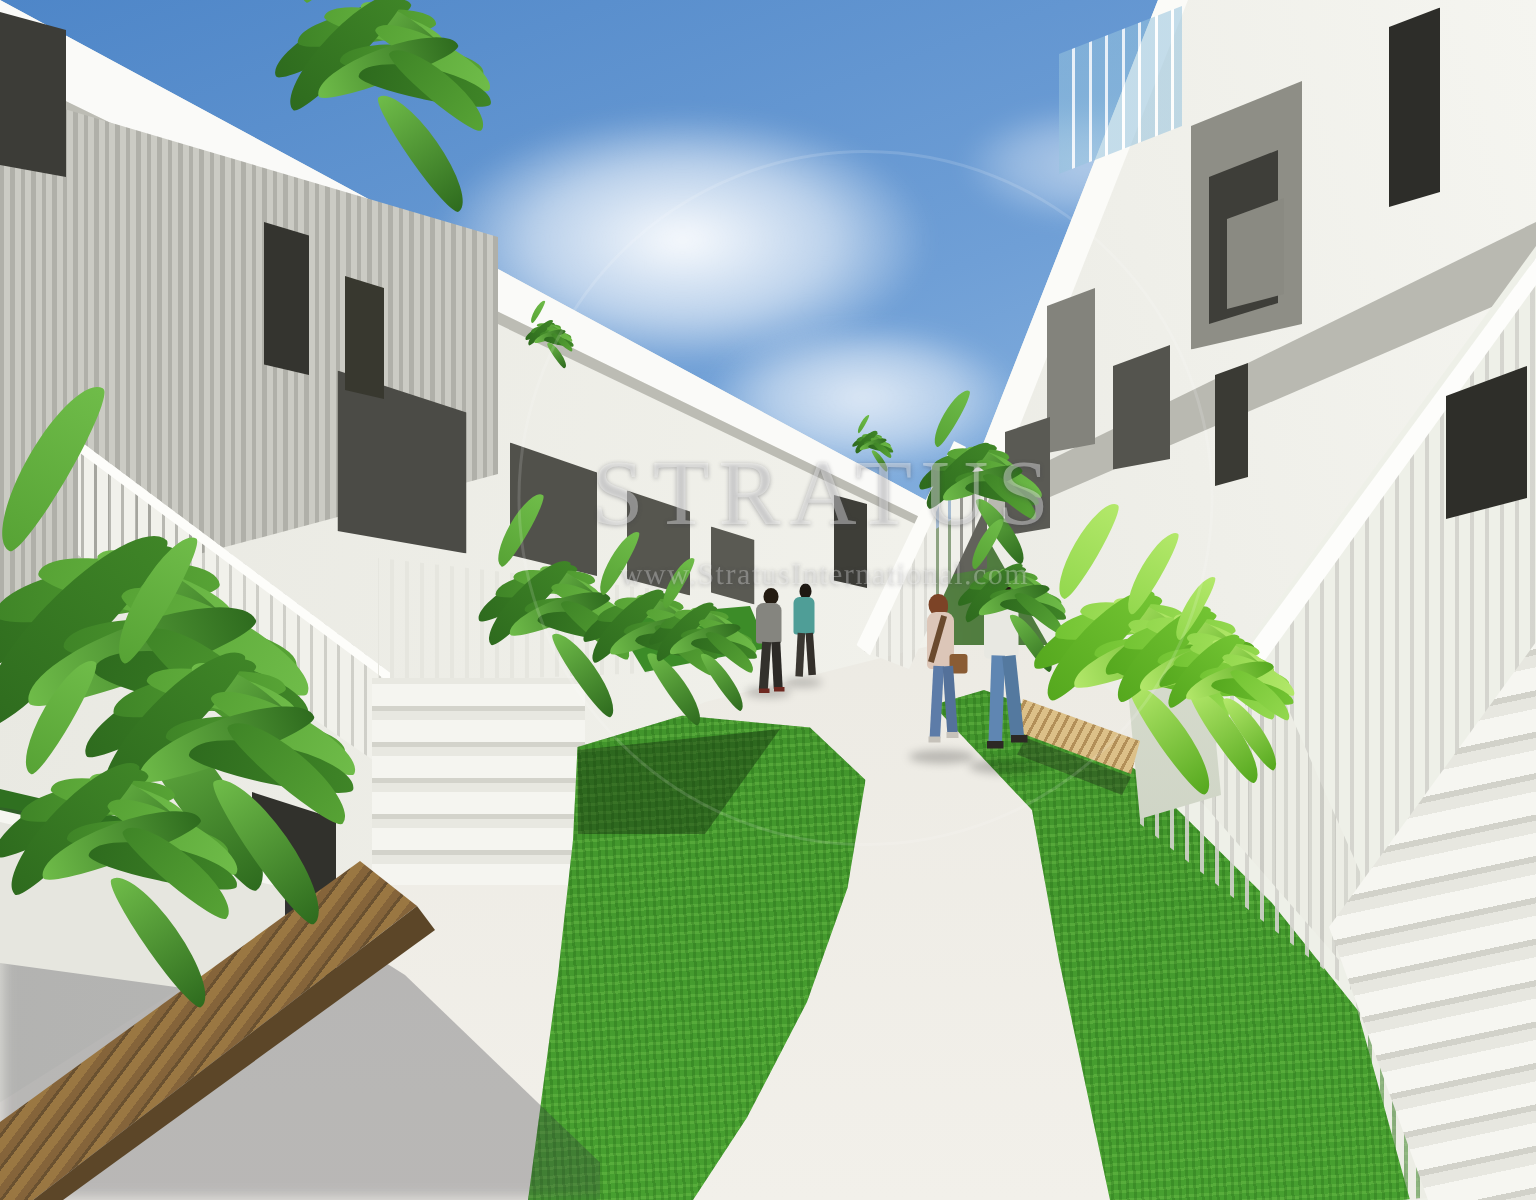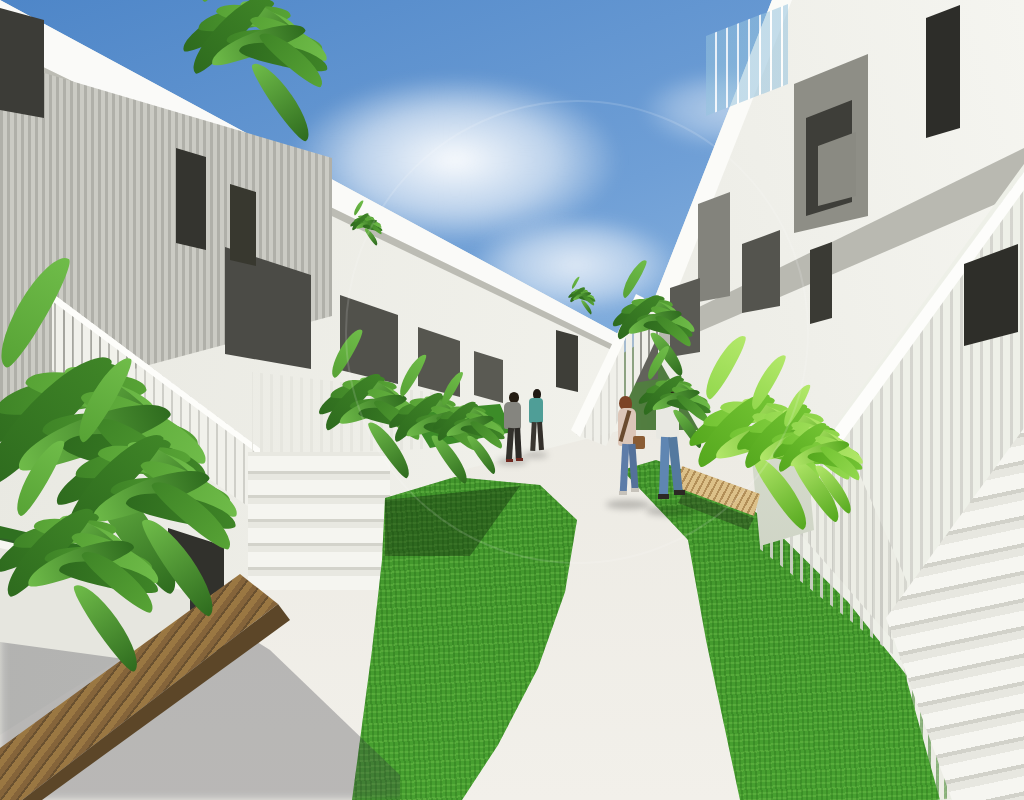--- a/index.html
+++ b/index.html
@@ -333,14 +333,16 @@
         <span class="leaf" style="left: 5.4px; top: 11.4px; width: 18.6px; height: 4.2px; background: linear-gradient(90deg, rgb(111, 188, 73), rgb(46, 107, 30)); border-radius: 50% / 70% 70% 30% 30%; transform: rotate(-20deg);"></span>
         <span class="leaf" style="left: 10.8px; top: 9px; width: 16.8px; height: 3.9px; background: linear-gradient(90deg, rgb(46, 107, 30), rgb(63, 133, 39)); border-radius: 50% / 70% 70% 30% 30%; transform: rotate(12deg);"></span>
         <span class="leaf" style="left: 15px; top: 6.6px; width: 15px; height: 3.6px; background: linear-gradient(90deg, rgb(63, 133, 39), rgb(87, 163, 53)); border-radius: 50% / 70% 70% 30% 30%; transform: rotate(40deg);"></span>
         <span class="leaf" style="left: 3.6px; top: 0.6px; width: 14.4px; height: 3.3px; background: linear-gradient(90deg, rgb(87, 163, 53), rgb(111, 188, 73)); border-radius: 50% / 70% 70% 30% 30%; transform: rotate(-60deg);"></span>
         <span class="leaf" style="left: 13.8px; top: 12px; width: 17.4px; height: 3.9px; background: linear-gradient(90deg, rgb(111, 188, 73), rgb(46, 107, 30)); border-radius: 50% / 70% 70% 30% 30%; transform: rotate(55deg);"></span>
       </div>
     </div>
 
   <div class="wm-ring"></div>
   <div class="wm">
+    <div class="wm-title">STRATUS</div>
+    <div class="wm-url">www.StratusInternational.com</div>
   </div>
 </div>
 
 </body></html>

